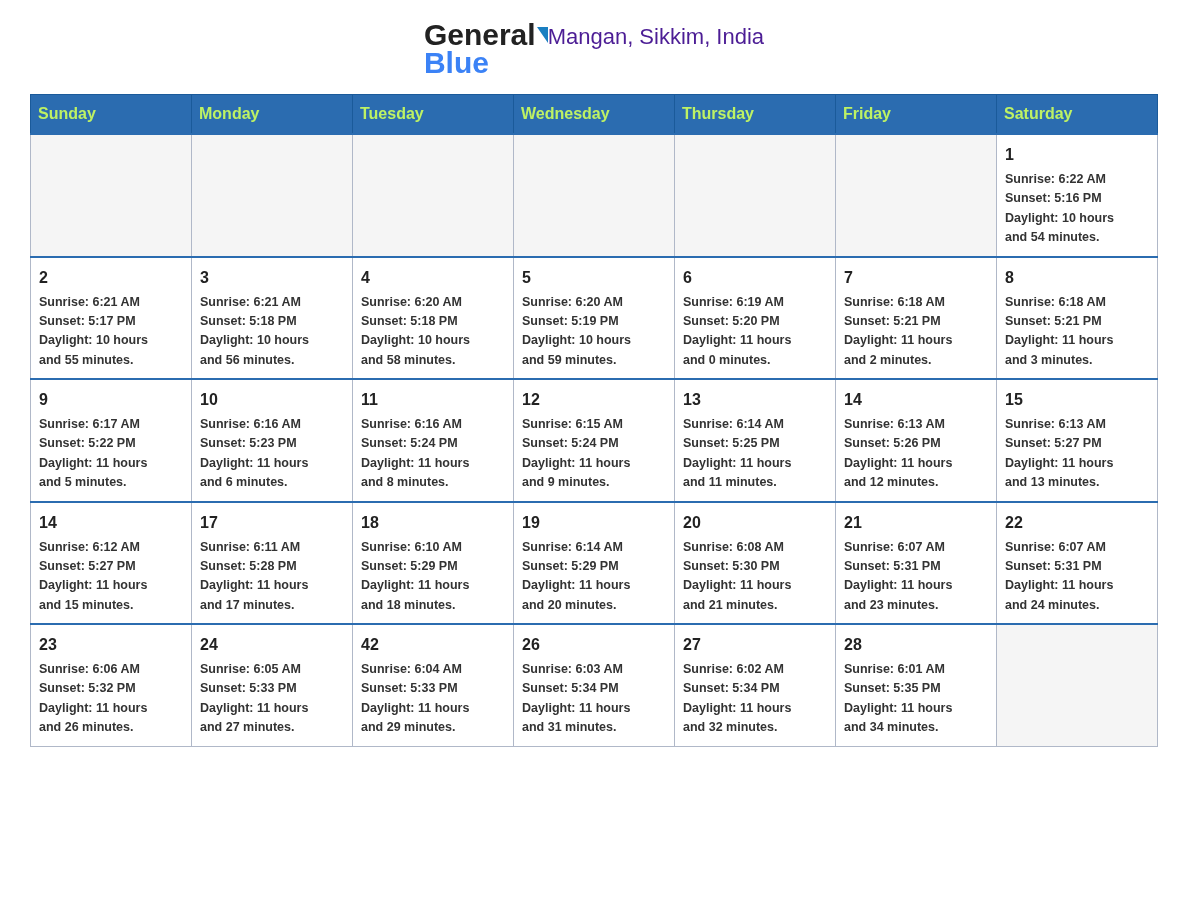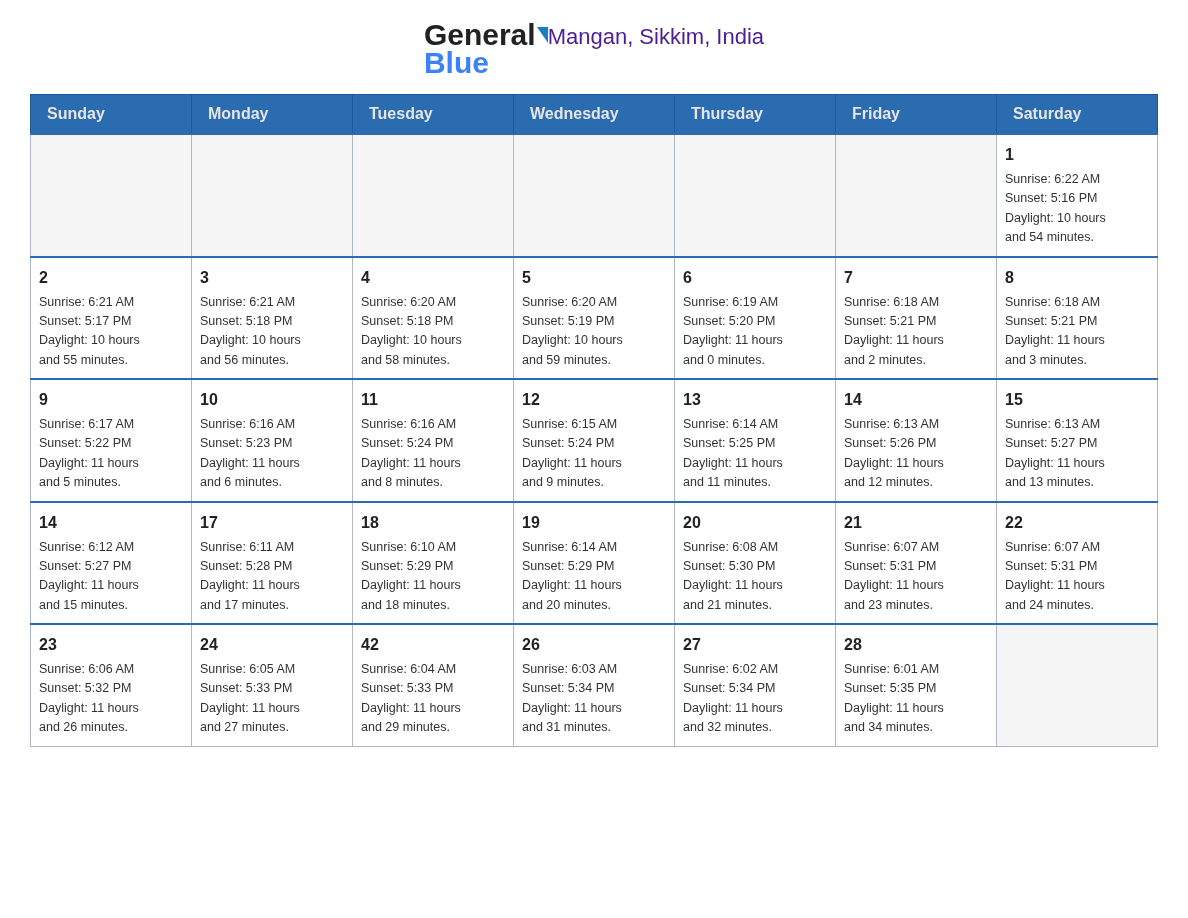--- a/index.html
+++ b/index.html
@@ -31,22 +31,22 @@
       color: #4c1d95;
       margin-top: 4px;
     }
     .calendar-table {
       width: 100%;
       border-collapse: collapse;
       table-layout: fixed;
     }
     .calendar-table thead tr th {
       background-color: #2b6cb0;
-      color: #e5e5e5;
-      padding: 10px 16px;
+      color: #bef264;
+      padding: 10px 7px;
       font-size: 16px;
       font-weight: bold;
       text-align: left;
       border: 1px solid #1a5a9a;
     }
     .calendar-table tbody tr td {
       vertical-align: top;
       padding: 8px 8px 8px 8px;
       border: 1px solid #b0b8c8;
       background: #fff;
@@ -61,20 +61,21 @@
       font-size: 16px;
       font-weight: bold;
       color: #222;
       display: block;
       margin-bottom: 3px;
     }
     .day-info {
       font-size: 12.5px;
       color: #333;
       line-height: 1.55;
+      font-weight: bold;
     }
     
     .week-row td {
       border-top: 2px solid #2b6cb0 !important;
     }
     .logo-container {
       display: flex;
       flex-direction: column;
       line-height: 1;
     }

